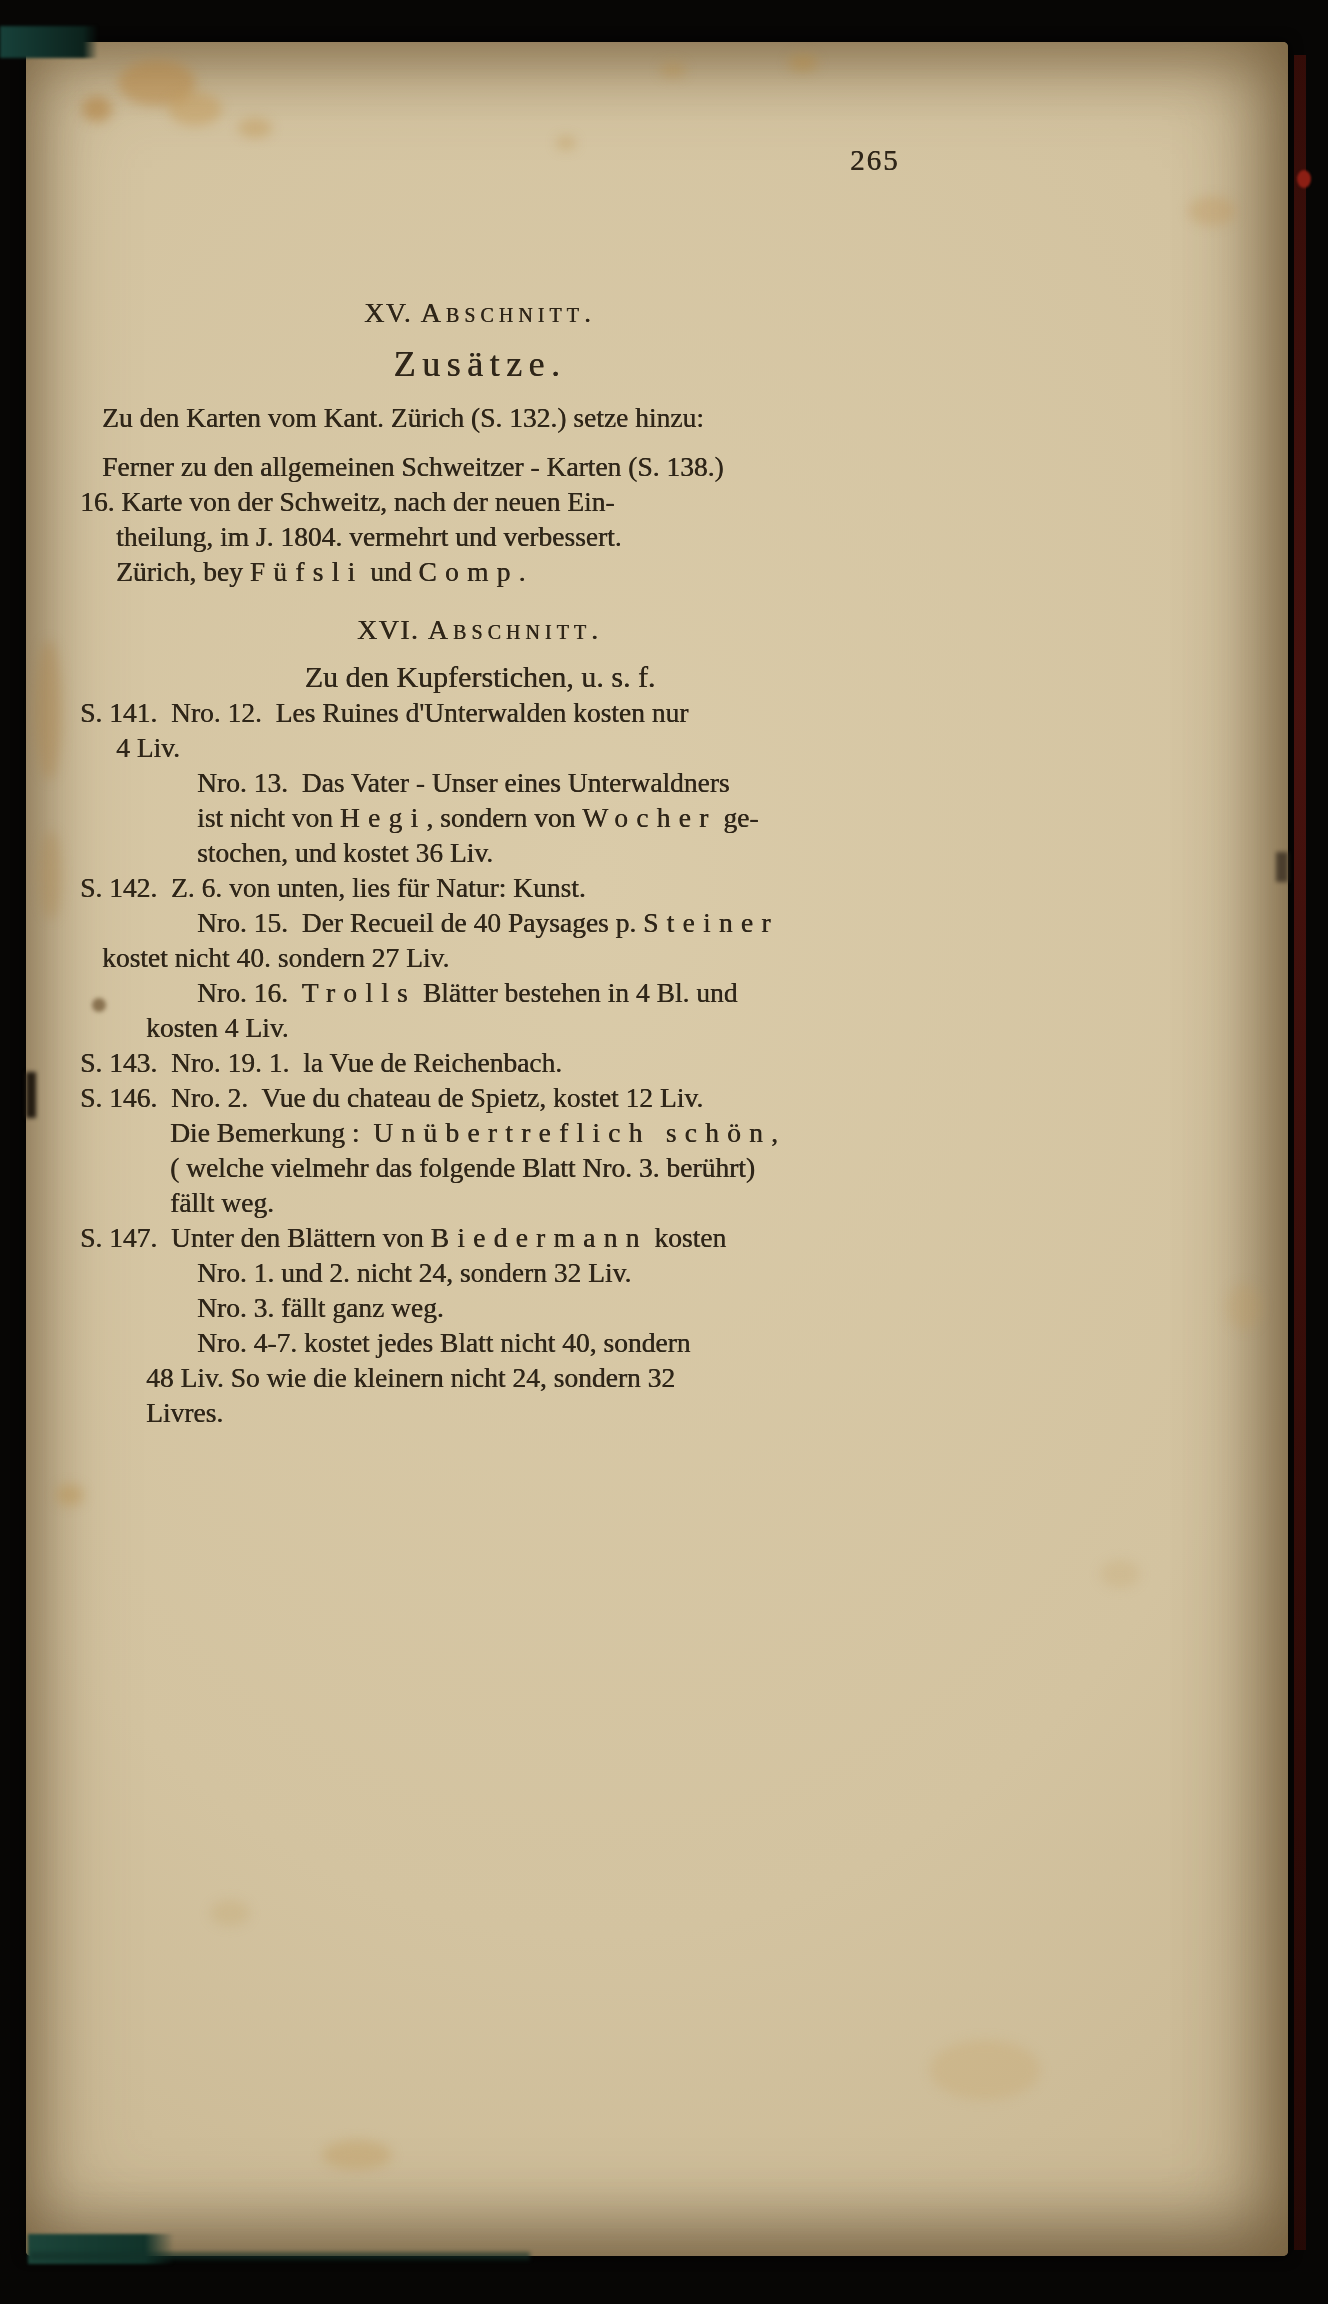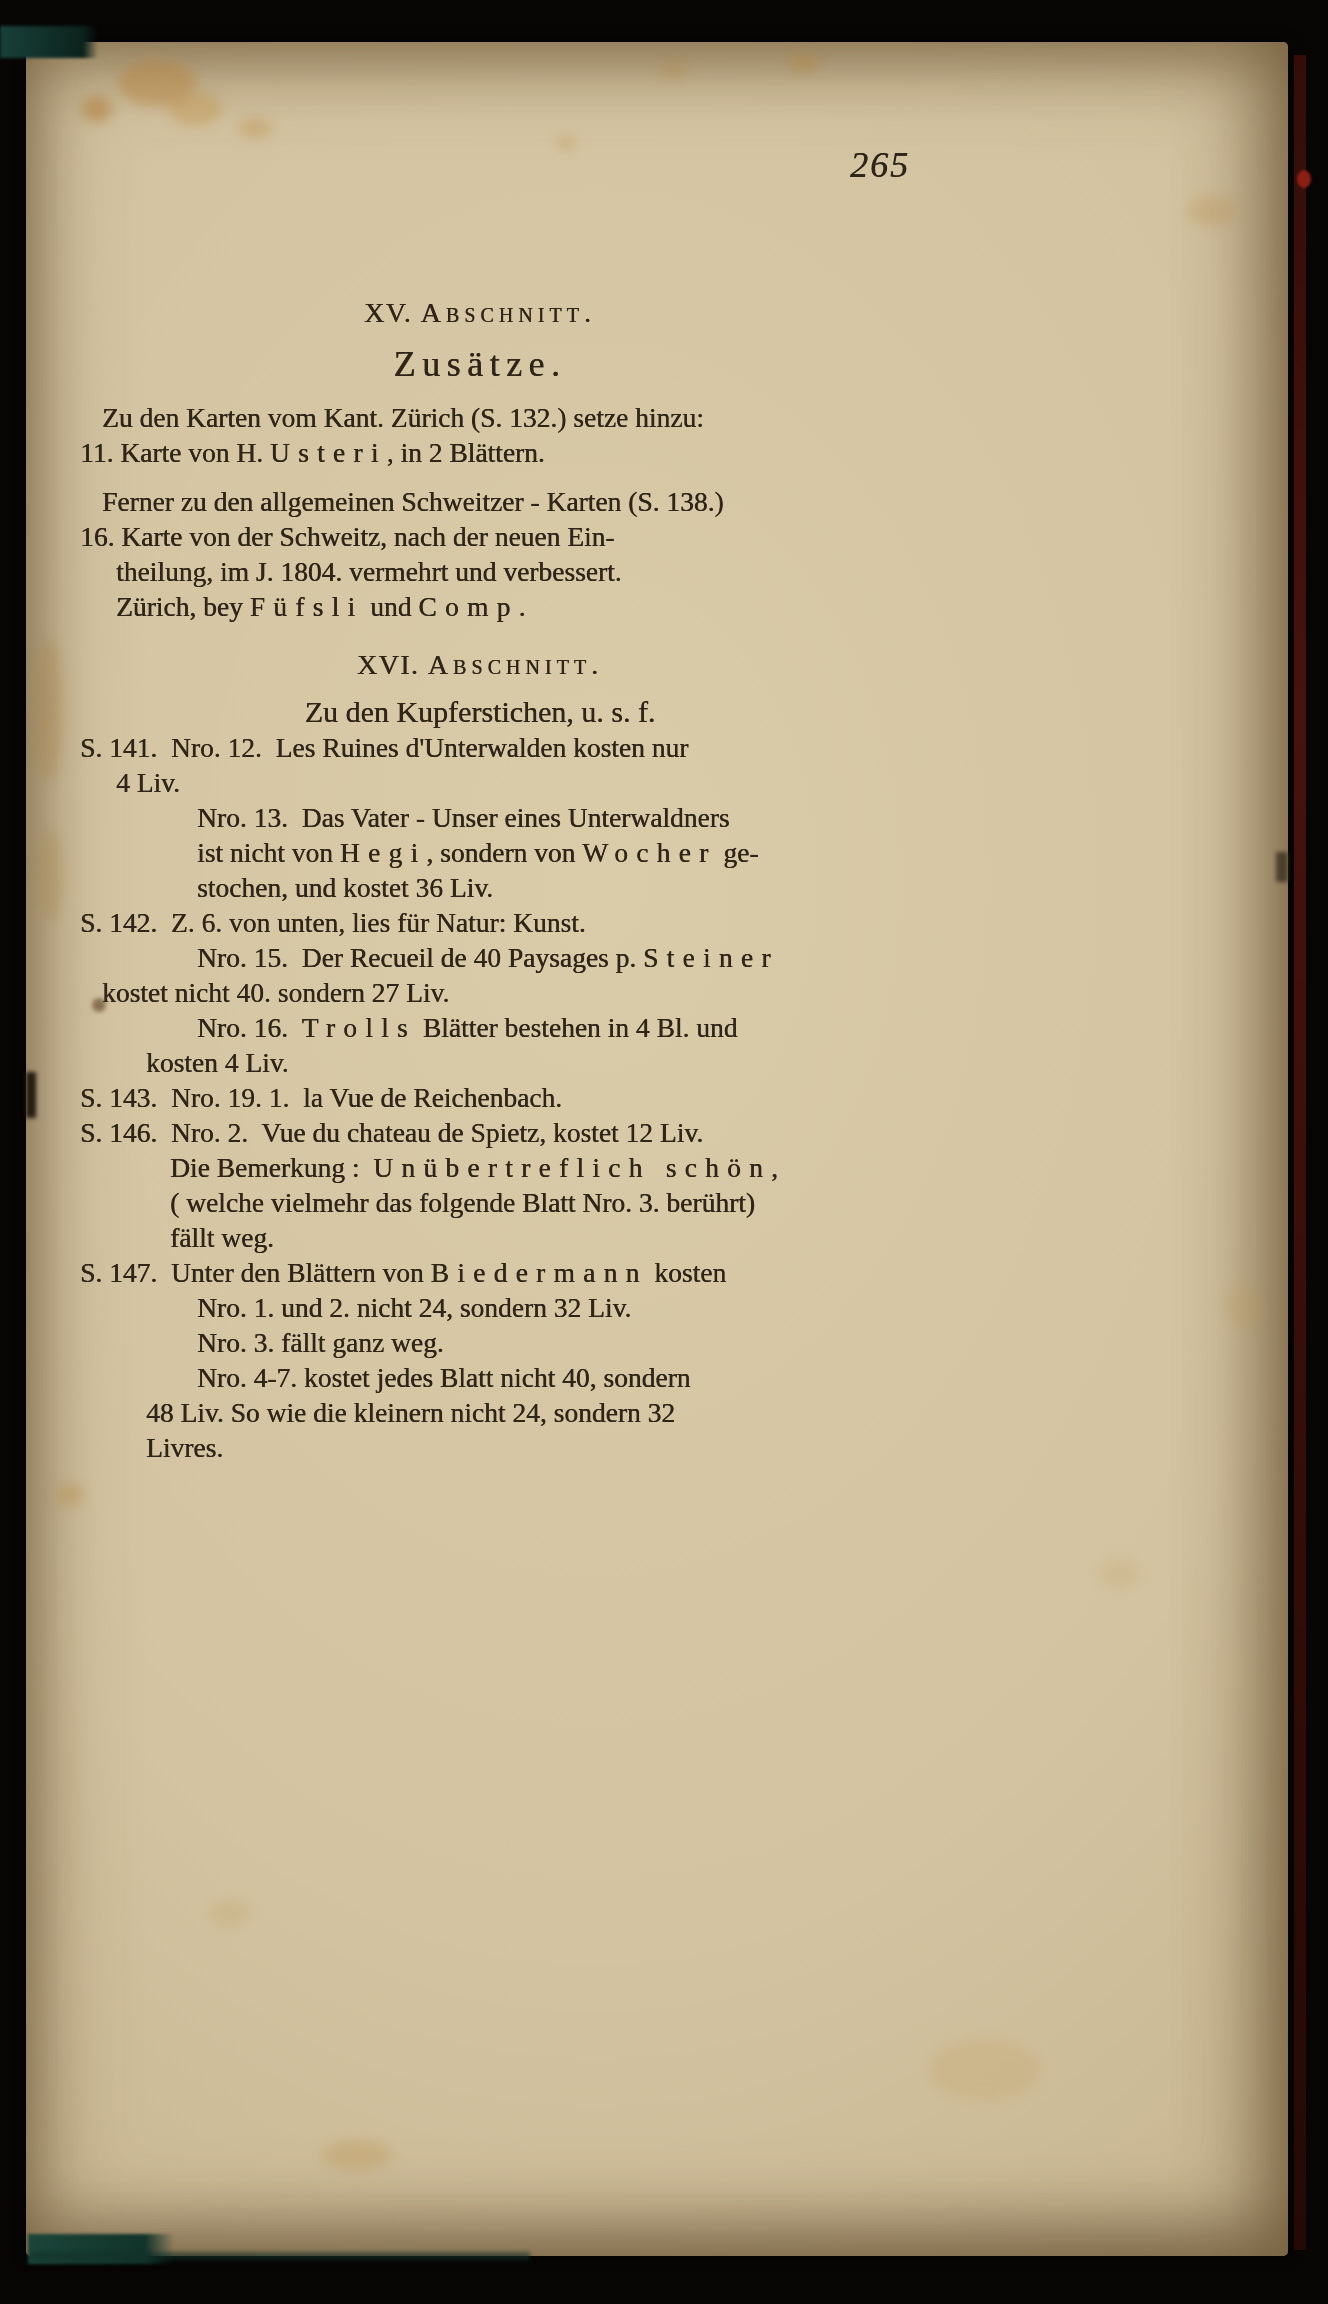--- a/index.html
+++ b/index.html
@@ -35,23 +35,22 @@
     background:#8c1f14;filter:blur(1px)}
   .edge-tick{position:absolute;left:1276px;top:852px;width:12px;height:30px;
     background:#3a2f22;filter:blur(2px);opacity:.8}
   .edge-mark-left{position:absolute;left:26px;top:1072px;width:10px;height:46px;
     background:#241c12;filter:blur(2px)}
   
   .spot{position:absolute;border-radius:50%;filter:blur(6px)}
   
   .page-number{
     position:absolute;left:850px;top:144px;
-    font-size:36px;letter-spacing:2px;color:#2f2619;
+    font-size:29px;letter-spacing:2px;color:#2f2619;
     text-shadow:0.4px 0 0 currentColor;
-    font-style:italic;
   }
   .text-block{
     position:absolute;left:80px;top:272px;width:800px;
     display:flex;flex-direction:column;
     color:#2f2619;
     text-shadow:0.4px 0 0 currentColor;
   }
   .line{white-space:pre-wrap}
   .body{font-size:27.5px;line-height:35px}
   .title{text-align:center;font-size:36px;line-height:44px;letter-spacing:.18em;margin-bottom:14px}
@@ -100,21 +99,20 @@
   <div class="spot" style="left:210px;top:1900px;width:40px;height:26px;background:rgba(185,144,73,.18)"></div>
   <div class="spot" style="left:322px;top:2140px;width:70px;height:30px;background:rgba(185,144,73,.30)"></div>
   <div class="spot" style="left:930px;top:2040px;width:110px;height:60px;background:rgba(194,153,85,.22)"></div>
 
   <div class="page-number">265</div>
 
   <div class="text-block">
       <div class="line heading ind0"><span class="seg">XV. </span><span class="seg sc">Abschnitt.</span></div>
       <div class="line title ind0"><span class="seg">Zusätze.</span></div>
       <div class="line body ind1"><span class="seg">Zu den </span><span class="seg it">Karten vom Kant. Zürich</span><span class="seg"> (S. 132.) setze hinzu:</span></div>
-      <div class="line body ind0"><span class="seg">11. Karte von H. </span><span class="seg sp">Usteri</span><span class="seg">, in 2 Blättern.</span></div>
       <div class="line body ind1 para"><span class="seg">Ferner zu den </span><span class="seg it">allgemeinen Schweitzer - Karten</span><span class="seg"> (S. 138.)</span></div>
       <div class="line body ind0"><span class="seg">16. Karte von der Schweitz, nach der neuen Ein-</span></div>
       <div class="line body ind2"><span class="seg">theilung, im J. 1804. vermehrt und verbessert.</span></div>
       <div class="line body ind2"><span class="seg">Zürich, bey </span><span class="seg sp">Füfsli</span><span class="seg"> und </span><span class="seg sp">Comp.</span></div>
       <div class="line heading ind0"><span class="seg">XVI. </span><span class="seg sc">Abschnitt.</span></div>
       <div class="line subheading ind0"><span class="seg">Zu den </span><span class="seg it">Kupferstichen</span><span class="seg">, u. s. f.</span></div>
       <div class="line body ind0"><span class="seg">S. 141.  Nro. 12.  </span><span class="seg it">Les Ruines d'Unterwalden</span><span class="seg"> kosten nur</span></div>
       <div class="line body ind2"><span class="seg">4 Liv.</span></div>
       <div class="line body ind5"><span class="seg">Nro. 13.  Das </span><span class="seg it">Vater - Unser eines Unterwaldners</span></div>
       <div class="line body ind5"><span class="seg">ist nicht von </span><span class="seg sp">Hegi</span><span class="seg">, sondern von </span><span class="seg sp">Wocher</span><span class="seg"> ge-</span></div>

